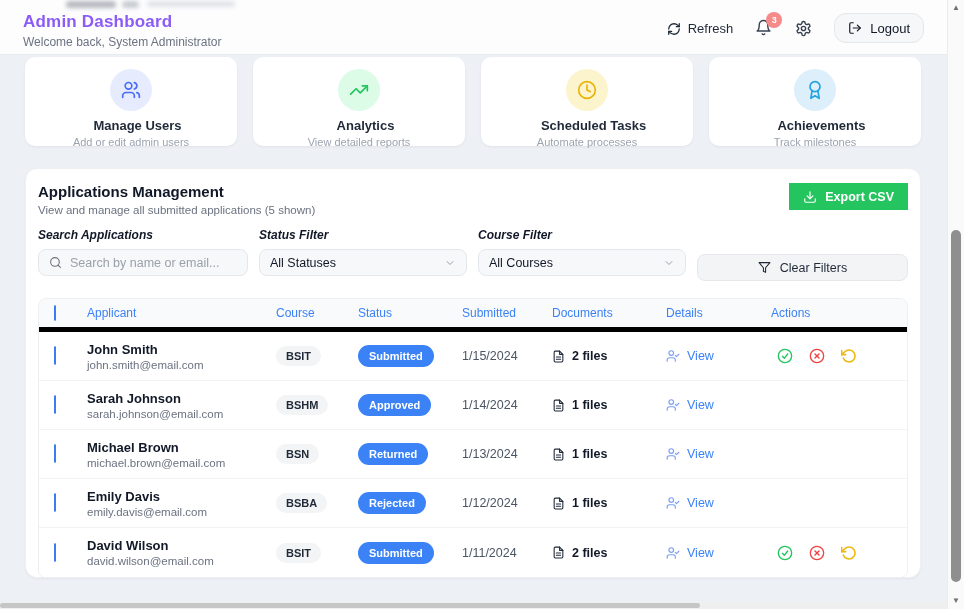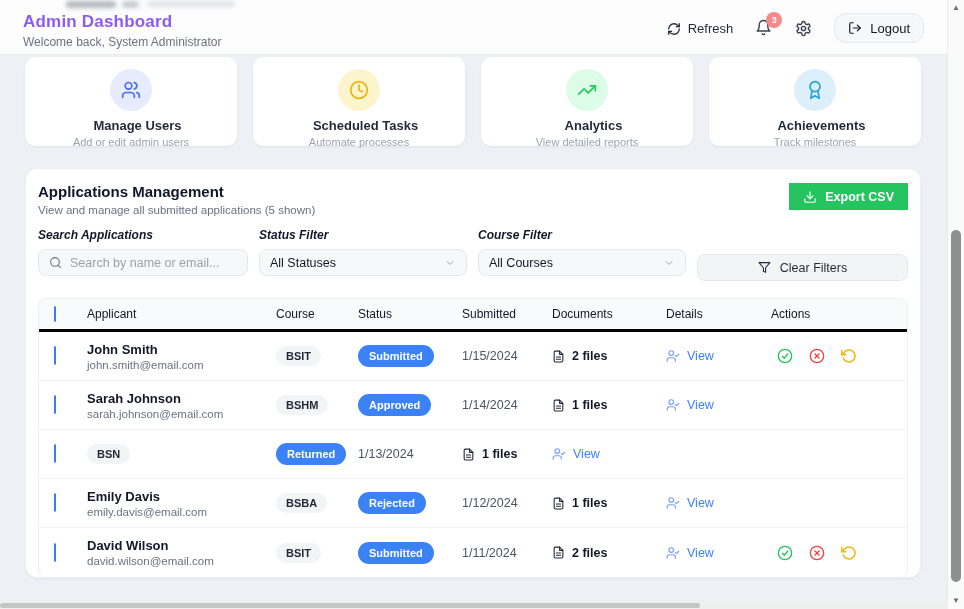--- a/index.html
+++ b/index.html
@@ -62,21 +62,21 @@
                    font-family:inherit; font-size:12.5px; color:#111827; margin-left:8px; }
   .control input::placeholder { color:#9aa1ab; }
   .sel-chevron { margin-left:auto; color:#9aa1ab; }
   .clear-btn { width:100%; height:27px; margin-top:26px; display:flex; align-items:center; justify-content:center;
                gap:9px; background:#f3f4f6; border:1px solid #e5e7eb; border-radius:8px;
                font-family:inherit; font-size:12.5px; color:#1f2937; cursor:pointer; }
 
   
   .table { margin-top:17px; border:1px solid #edeff2; border-radius:8px; overflow:hidden; }
   .trow { display:grid; grid-template-columns:48px 189px 82px 104px 90px 114px 105px 1fr; align-items:center; }
-  .thead { height:33px; background:#f9fafb; border-bottom:3px solid #000000; color:#0f172a; font-size:12px; }
+  .thead { height:33px; background:#f9fafb; border-bottom:5px solid #000000; color:#3b82f6; font-size:12px; }
   .tr { height:49px; background:#fff; border-bottom:1px solid #f1f3f5; }
   .tr:last-child { border-bottom:none; }
   .cb-cell { padding-left:15px; }
   .cb { width:15px; height:15px; border:1.6px solid #3d7bf0; border-radius:4px; background:#fff; cursor:pointer; }
   .name  { font-size:13px; font-weight:bold; color:#111827; }
   .email { font-size:11.5px; color:#6b7280; margin-top:2px; }
   .course-pill { display:inline-block; background:#f3f4f6; color:#1f2937; font-size:11px; font-weight:bold;
                  padding:4px 10px; border-radius:999px; }
   .status-pill { display:inline-block; color:#fff; font-size:11px; font-weight:bold;
                  padding:5px 11px; border-radius:999px; }
@@ -162,38 +162,38 @@
               <path d="M16 21v-2a4 4 0 0 0-4-4H6a4 4 0 0 0-4 4v2"></path>
               <circle cx="9" cy="7" r="4"></circle>
               <path d="M22 21v-2a4 4 0 0 0-3-3.87"></path>
               <path d="M16 3.13a4 4 0 0 1 0 7.75"></path>
             </svg>
         </div>
         <div class="card-title">Manage Users</div>
         <div class="card-sub">Add or edit admin users</div>
       </div>
       <div class="card">
+        <div class="card-icon" style="color: rgb(34, 197, 94); background: rgb(220, 252, 231);">
+          <svg width="20" height="20" viewBox="0 0 24 24" fill="none" stroke="currentColor" stroke-width="2" stroke-linecap="round" stroke-linejoin="round">
+              <polyline points="22 7 13.5 15.5 8.5 10.5 2 17"></polyline>
+              <polyline points="16 7 22 7 22 13"></polyline>
+            </svg>
+        </div>
+        <div class="card-title">Analytics</div>
+        <div class="card-sub">View detailed reports</div>
+      </div>
+      <div class="card">
         <div class="card-icon" style="color: rgb(234, 179, 8); background: rgb(252, 244, 205);">
           <svg width="20" height="20" viewBox="0 0 24 24" fill="none" stroke="currentColor" stroke-width="2" stroke-linecap="round" stroke-linejoin="round">
               <circle cx="12" cy="12" r="10"></circle>
               <polyline points="12 6 12 12 16 14"></polyline>
             </svg>
         </div>
         <div class="card-title">Scheduled Tasks</div>
         <div class="card-sub">Automate processes</div>
-      </div>
-      <div class="card">
-        <div class="card-icon" style="color: rgb(34, 197, 94); background: rgb(220, 252, 231);">
-          <svg width="20" height="20" viewBox="0 0 24 24" fill="none" stroke="currentColor" stroke-width="2" stroke-linecap="round" stroke-linejoin="round">
-              <polyline points="22 7 13.5 15.5 8.5 10.5 2 17"></polyline>
-              <polyline points="16 7 22 7 22 13"></polyline>
-            </svg>
-        </div>
-        <div class="card-title">Analytics</div>
-        <div class="card-sub">View detailed reports</div>
       </div>
       <div class="card">
         <div class="card-icon" style="color: rgb(34, 162, 224); background: rgb(221, 239, 250);">
           <svg width="20" height="20" viewBox="0 0 24 24" fill="none" stroke="currentColor" stroke-width="2" stroke-linecap="round" stroke-linejoin="round">
               <circle cx="12" cy="8" r="6"></circle>
               <path d="M15.477 12.89 17 22l-5-3-5 3 1.523-9.11"></path>
             </svg>
         </div>
         <div class="card-title">Achievements</div>
         <div class="card-sub">Track milestones</div>
@@ -356,20 +356,24 @@
                   </svg>
                 </span>
               <span>View</span>
             </span>
           </div>
           <div class="actions"></div>
         </div>
 
         <div class="trow tr">
           <div class="cb-cell"><span class="cb"></span></div>
+          <div>
+            <div class="name">Michael Brown</div>
+            <div class="email">michael.brown@email.com</div>
+          </div>
           <div><span class="course-pill">BSN</span></div>
           <div><span class="status-pill" style="background: rgb(59, 130, 246);">Returned</span></div>
           <div class="date">1/13/2024</div>
           <div class="docs">
             <span>
                 <svg width="13" height="13" viewBox="0 0 24 24" fill="none" stroke="currentColor" stroke-width="2" stroke-linecap="round" stroke-linejoin="round">
                   <path d="M14 2H6a2 2 0 0 0-2 2v16a2 2 0 0 0 2 2h12a2 2 0 0 0 2-2V8z"></path>
                   <polyline points="14 2 14 8 20 8"></polyline>
                   <line x1="16" y1="13" x2="8" y2="13"></line>
                   <line x1="16" y1="17" x2="8" y2="17"></line>

